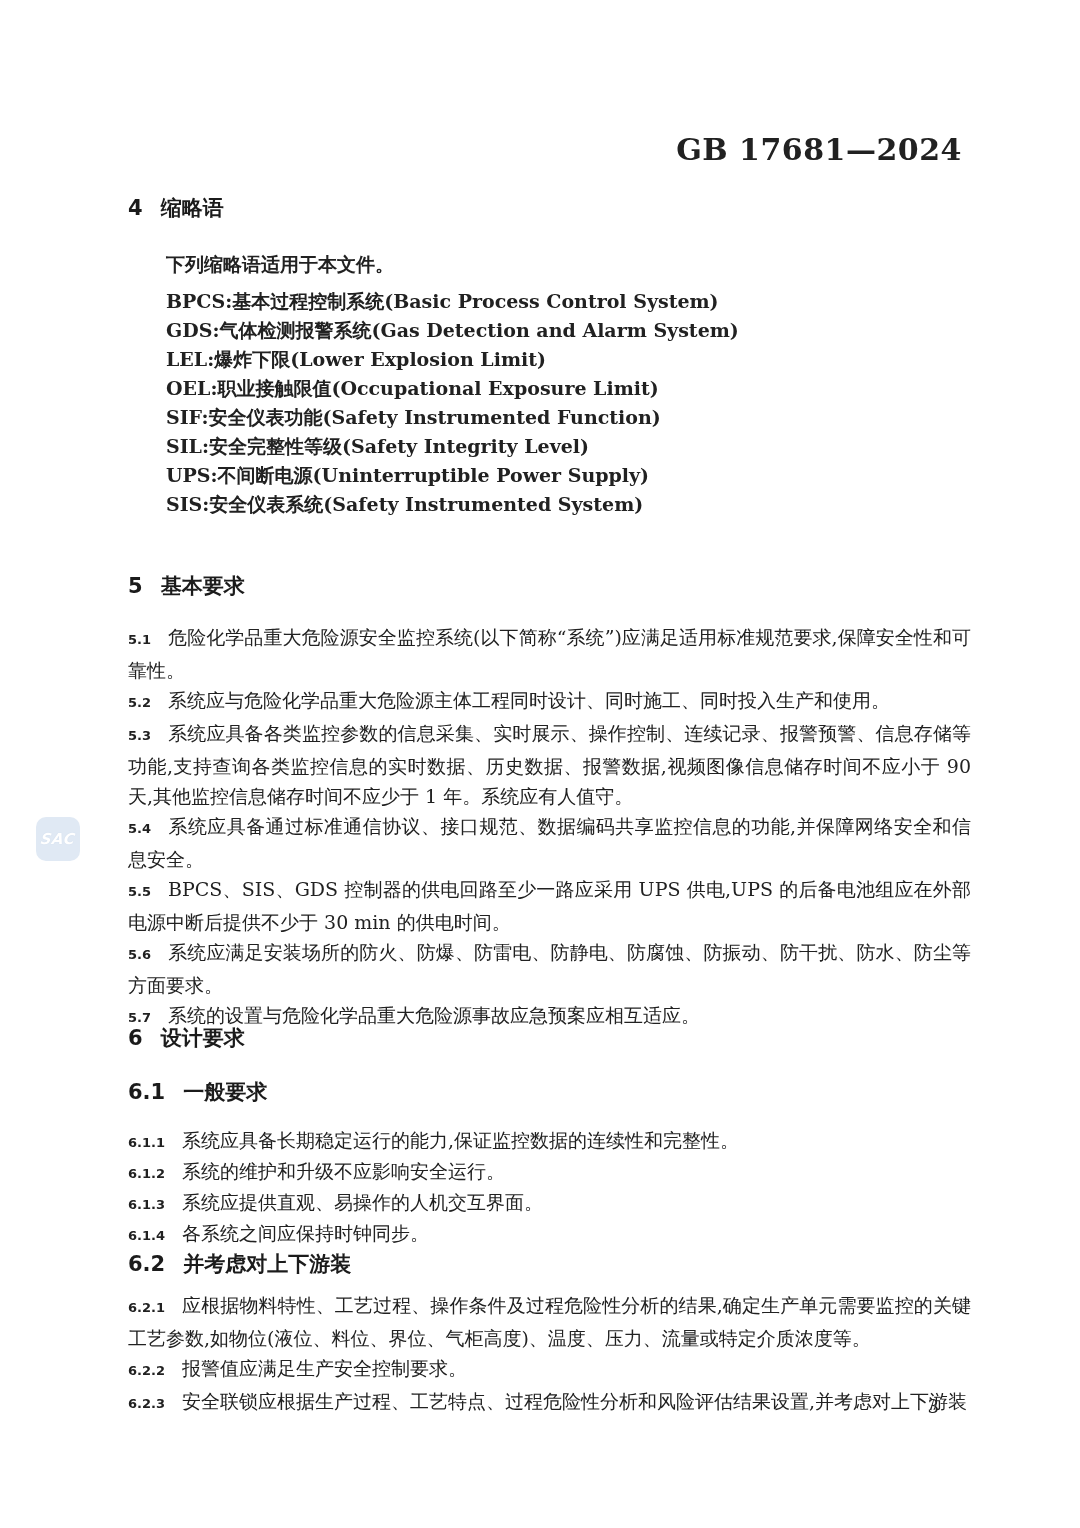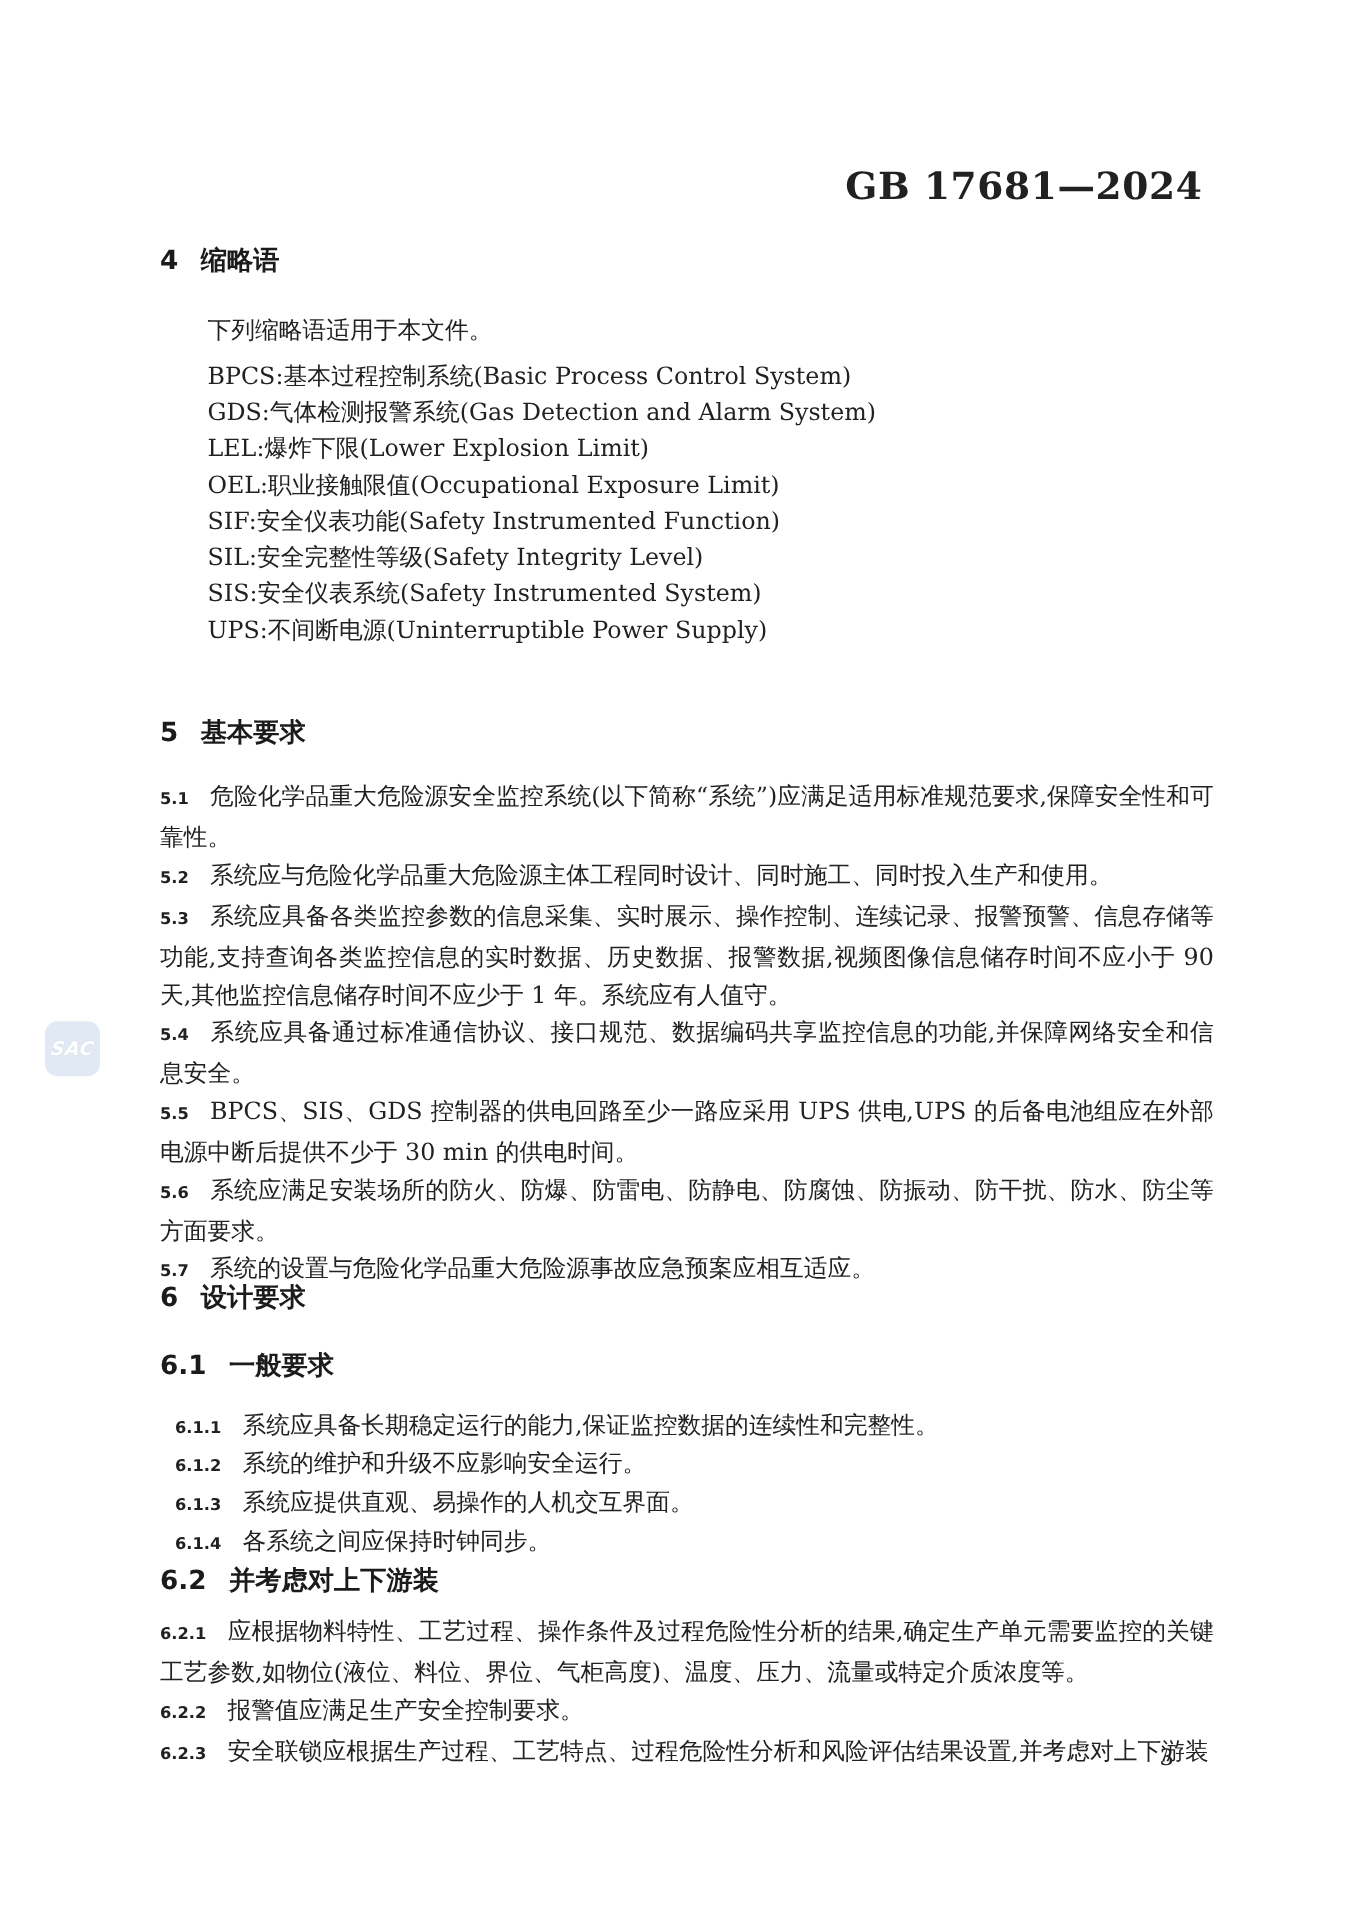--- a/index.html
+++ b/index.html
@@ -57,22 +57,22 @@
 
   
   .body-block {
     position:absolute;
     left:128px;
     width:843px;
     font-size:19px;
     line-height:30px;
     text-align:justify;
   }
-  .lh29 { line-height:29px; }
-  .lh28 { line-height:28px;margin-left:12px; }
+  .lh29 { line-height:29px;font-weight:bold; }
+  .lh28 { line-height:28px; }
 
   .indent { text-indent:38px; }
   .abbr-list { margin-top:8px; }
   .abbr-line { text-indent:38px; }
 
   .clause { text-align:justify; }
   .clause .cnum {
     font-family:"DejaVu Sans","Liberation Sans",sans-serif;
     font-weight:700;
     font-size:13px;
@@ -106,22 +106,22 @@
 
   <div class="body-block lh29" style="top:250px">
     <p class="indent">下列缩略语适用于本文件。</p>
     <div class="abbr-list">
       <p class="abbr-line">BPCS:基本过程控制系统(Basic Process Control System)</p>
       <p class="abbr-line">GDS:气体检测报警系统(Gas Detection and Alarm System)</p>
       <p class="abbr-line">LEL:爆炸下限(Lower Explosion Limit)</p>
       <p class="abbr-line">OEL:职业接触限值(Occupational Exposure Limit)</p>
       <p class="abbr-line">SIF:安全仪表功能(Safety Instrumented Function)</p>
       <p class="abbr-line">SIL:安全完整性等级(Safety Integrity Level)</p>
+      <p class="abbr-line">UPS:不间断电源(Uninterruptible Power Supply)</p>
       <p class="abbr-line">SIS:安全仪表系统(Safety Instrumented System)</p>
-      <p class="abbr-line">UPS:不间断电源(Uninterruptible Power Supply)</p>
     </div>
   </div>
 
   <h2 class="sec-head" style="top:572px">
     <span class="num">5</span><span>基本要求</span>
   </h2>
 
   <div class="body-block" style="top:622px">
     <p class="clause"><span class="cnum">5.1</span><span class="ctext">危险化学品重大危险源安全监控系统(以下简称“系统”)应满足适用标准规范要求,保障安全性和可靠性。</span></p>
     <p class="clause"><span class="cnum">5.2</span><span class="ctext">系统应与危险化学品重大危险源主体工程同时设计、同时施工、同时投入生产和使用。</span></p>

